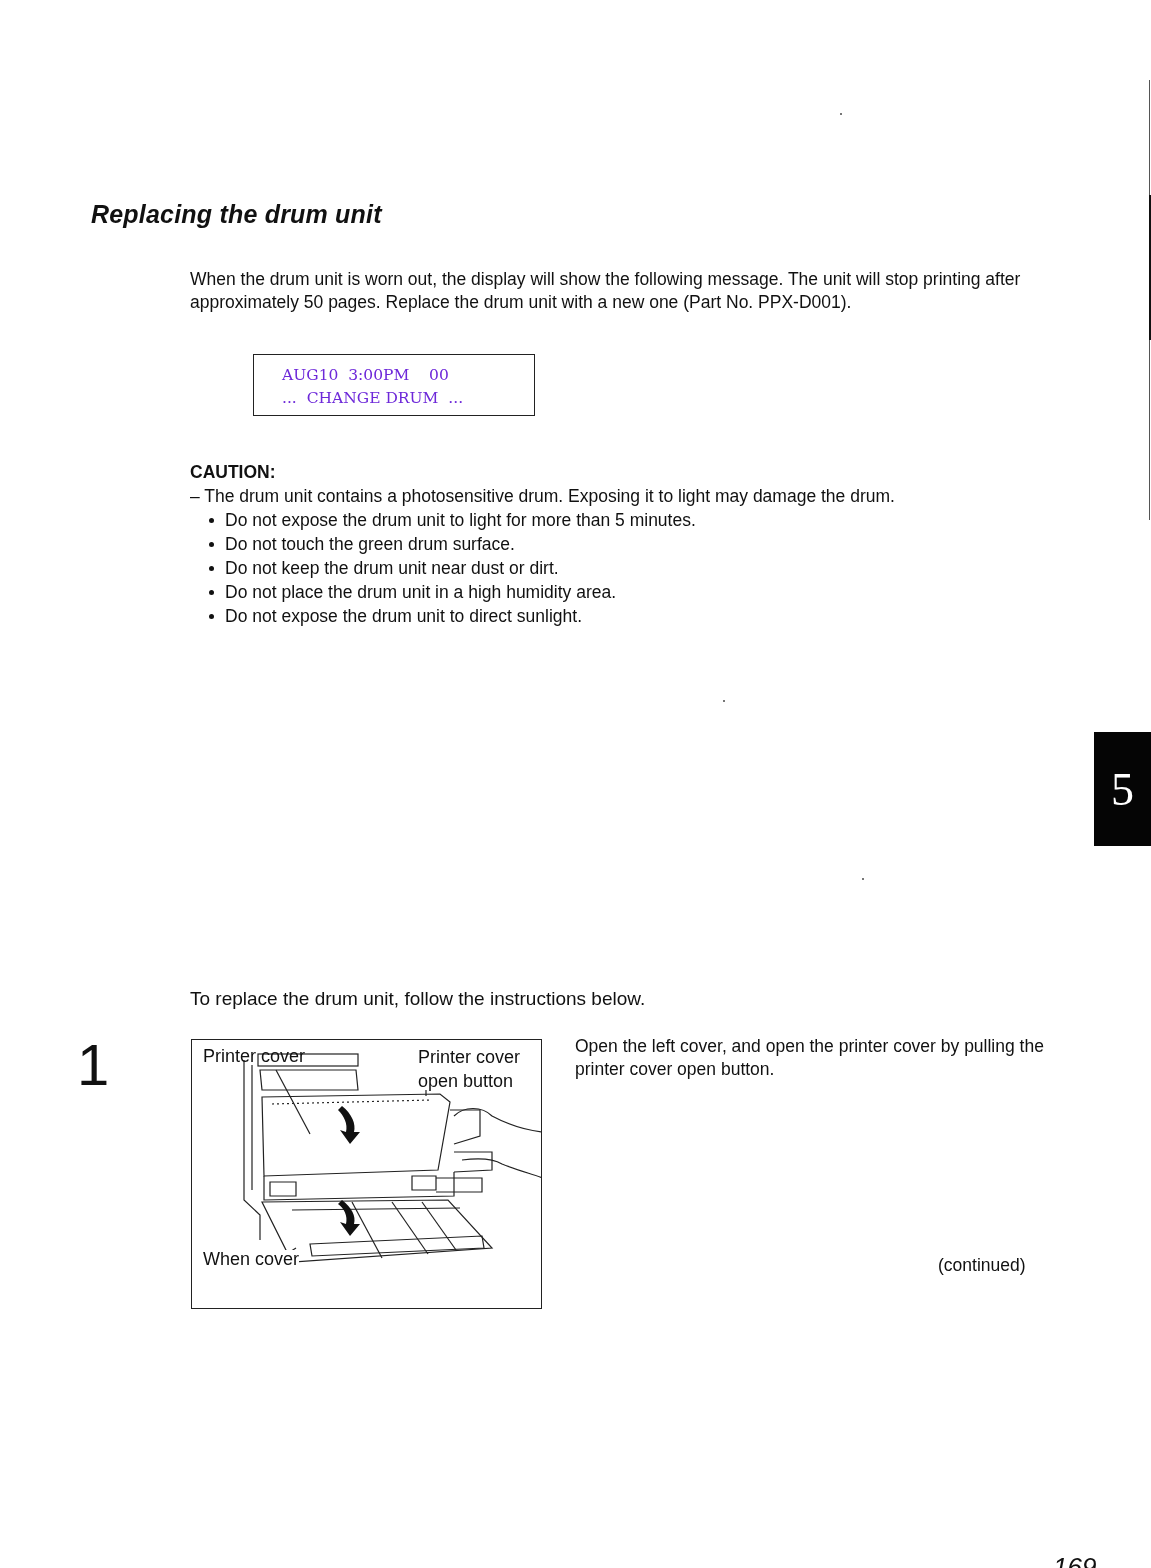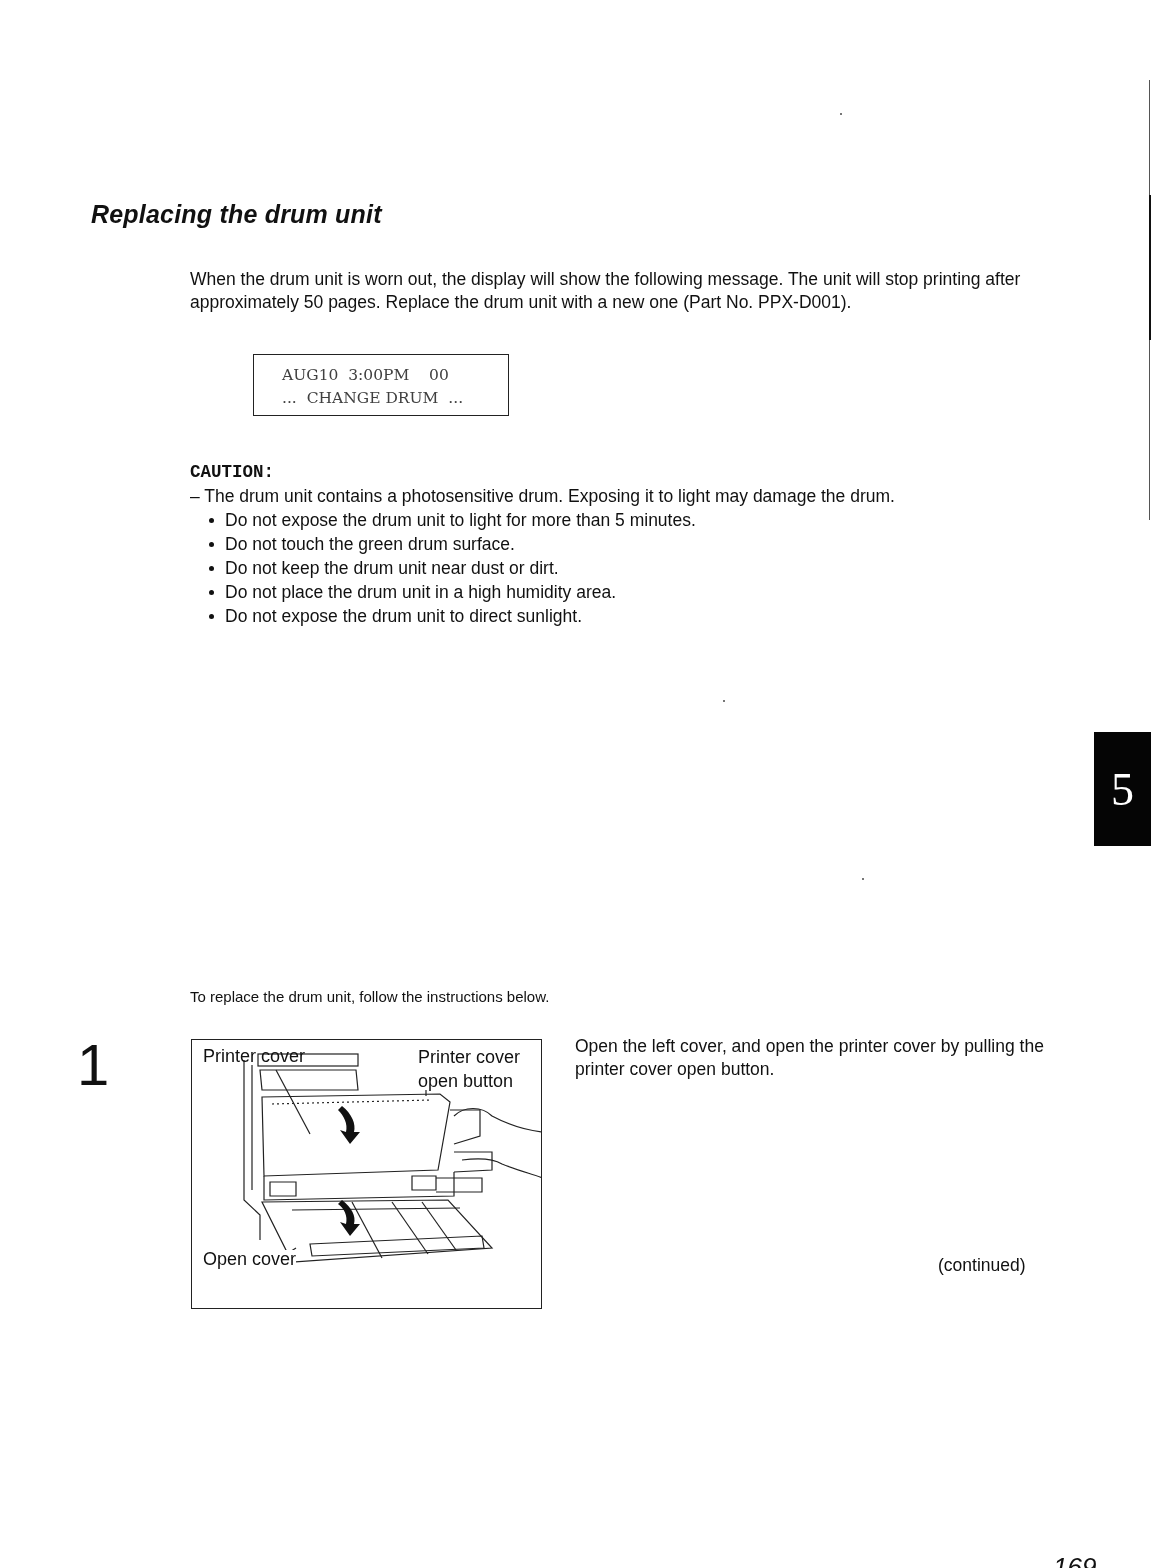--- a/index.html
+++ b/index.html
@@ -14,47 +14,47 @@
     }
     .edge-line.thick { top: 195px; height: 145px; width: 2px; left: 1149px; background: #111; }
     .section-title {
       left: 79px; top: 188px; font-size: 25px; font-weight: bold; font-style: italic;
       letter-spacing: 0.2px;
     }
     .intro {
       left: 190px; top: 268px; width: 850px; font-size: 17.5px; line-height: 23px;
     }
     .lcd {
-      left: 253px; top: 354px; width: 256px; height: 62px;
+      left: 253px; top: 354px; width: 282px; height: 62px;
       border: 1.5px solid #222; box-sizing: border-box;
       font-family: "DejaVu Serif", "Liberation Serif", serif; font-size: 15.5px;
-      line-height: 23px; padding: 9px 12px 0 28px; white-space: pre; color: #404040;
+      line-height: 23px; padding: 9px 12px 0 28px; white-space: pre; color: #6d28d9;
     }
     .caution-head {
-      left: 190px; top: 462px; font-size: 17.5px; font-weight: bold; font-family: Liberation Mono, monospace;
+      left: 190px; top: 462px; font-size: 17.5px; font-weight: bold;
     }
     .caution-lead {
       left: 190px; top: 485px; font-size: 17.5px; line-height: 23px; width: 880px;
     }
     .caution-list {
       left: 208px; top: 508px; margin: 0; padding: 0; list-style: none;
       font-size: 17.5px; line-height: 24px;
     }
     .caution-list li { position: relative; padding-left: 17px; }
     .caution-list li::before {
       content: ""; position: absolute; left: 1px; top: 10px; width: 5px; height: 5px;
       border-radius: 50%; background: #111;
     }
     .chapter-tab {
       left: 1094px; top: 732px; width: 57px; height: 114px; background: #050505;
       color: #fff; font-family: "Liberation Serif", serif; font-size: 46px;
       display: flex; align-items: center; justify-content: center;
     }
     .follow {
-      left: 190px; top: 988px; font-size: 15px;
+      left: 190px; top: 988px; font-size: 19px;
     }
     .step-num {
       left: 77px; top: 1036px; font-size: 58px; font-weight: normal; line-height: 1;
     }
     .figure {
       left: 191px; top: 1039px; width: 351px; height: 270px;
       border: 1px solid #222; box-sizing: border-box; overflow: hidden; background: #fff;
     }
     .figure svg { position: absolute; left: 0; top: 0; }
     .fig-label { position: absolute; font-size: 18px; background: transparent; line-height: 1; }
@@ -131,21 +131,21 @@
     </g>
 
     <g fill="#111">
       <path d="M150 66 C160 74 164 84 162 92 L168 92 L158 104 L148 90 L154 92 C156 84 152 76 146 70 Z"></path>
       <path d="M150 160 C160 168 164 176 162 184 L168 184 L158 196 L148 182 L154 184 C156 176 152 168 146 164 Z"></path>
     </g>
   </svg>
   <div class="fig-label" style="left:11px; top:7px;">Printer cover</div>
   <div class="fig-label" style="left:226px; top:8px; background:#fff;">Printer cover</div>
   <div class="fig-label" style="left:226px; top:32px; background:#fff;">open button</div>
-  <div class="fig-label" style="left:11px; top:210px; background:#fff;">Open cover</div>
+  <div class="fig-label" style="left:11px; top:210px; background:#fff;">When cover</div>
 </div>
 
 <p class="abs step-text" style="margin:0">Open the left cover, and open the printer cover by pulling the printer cover open button.</p>
 
 <div class="abs continued">(continued)</div>
 
 <div class="abs page-num">169</div>
 
 <div class="speck" style="left:840px; top:113px;"></div>
 <div class="speck" style="left:723px; top:700px;"></div>

